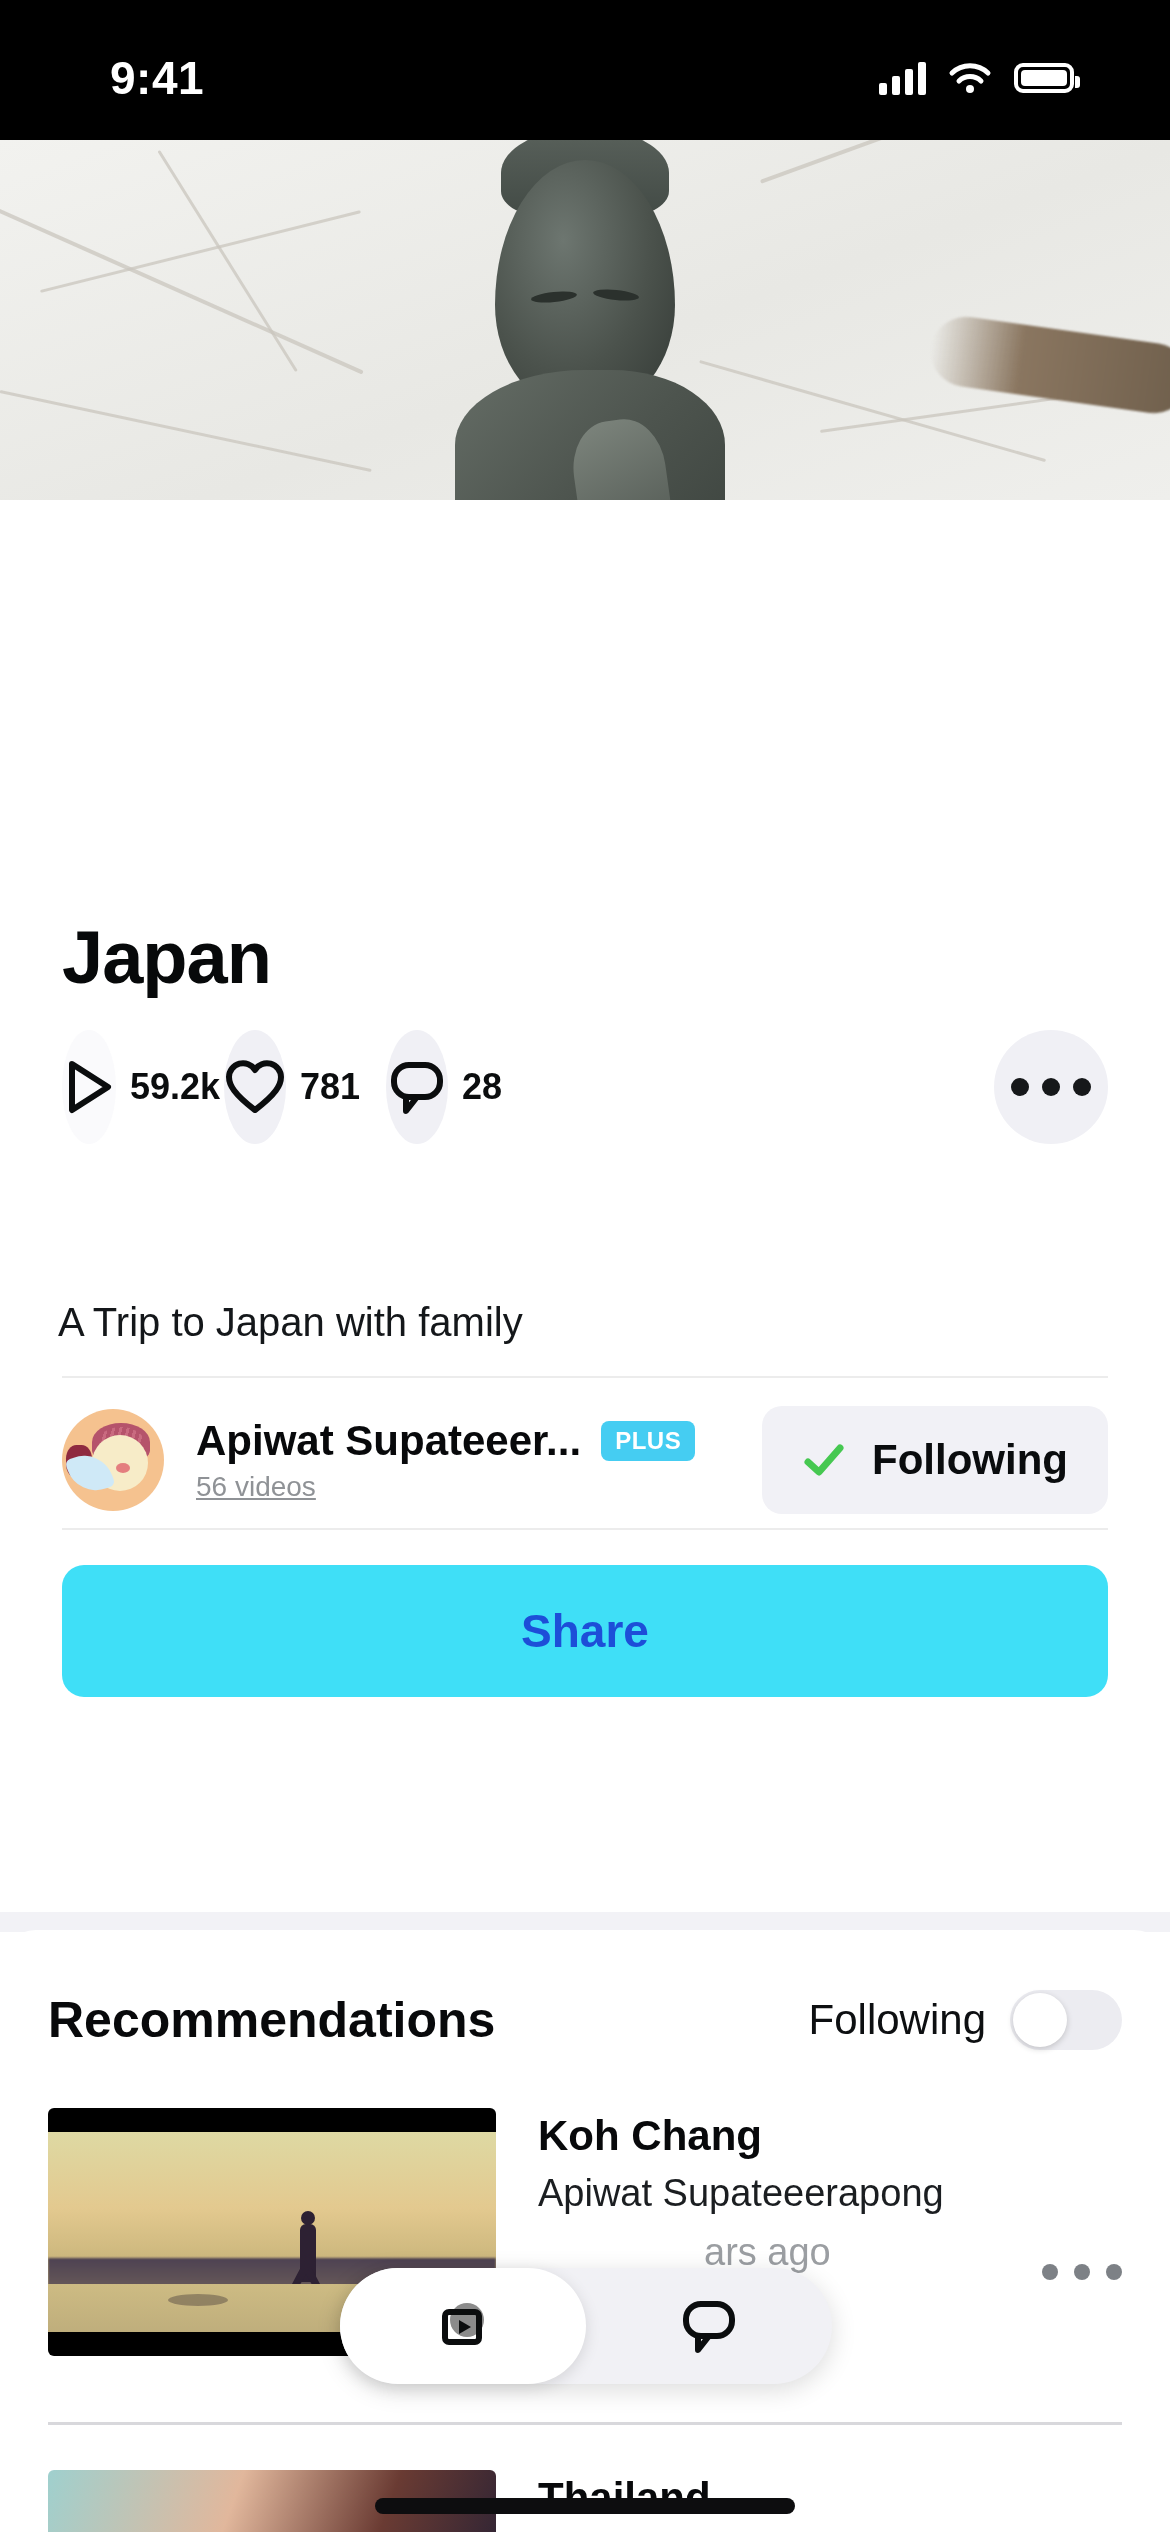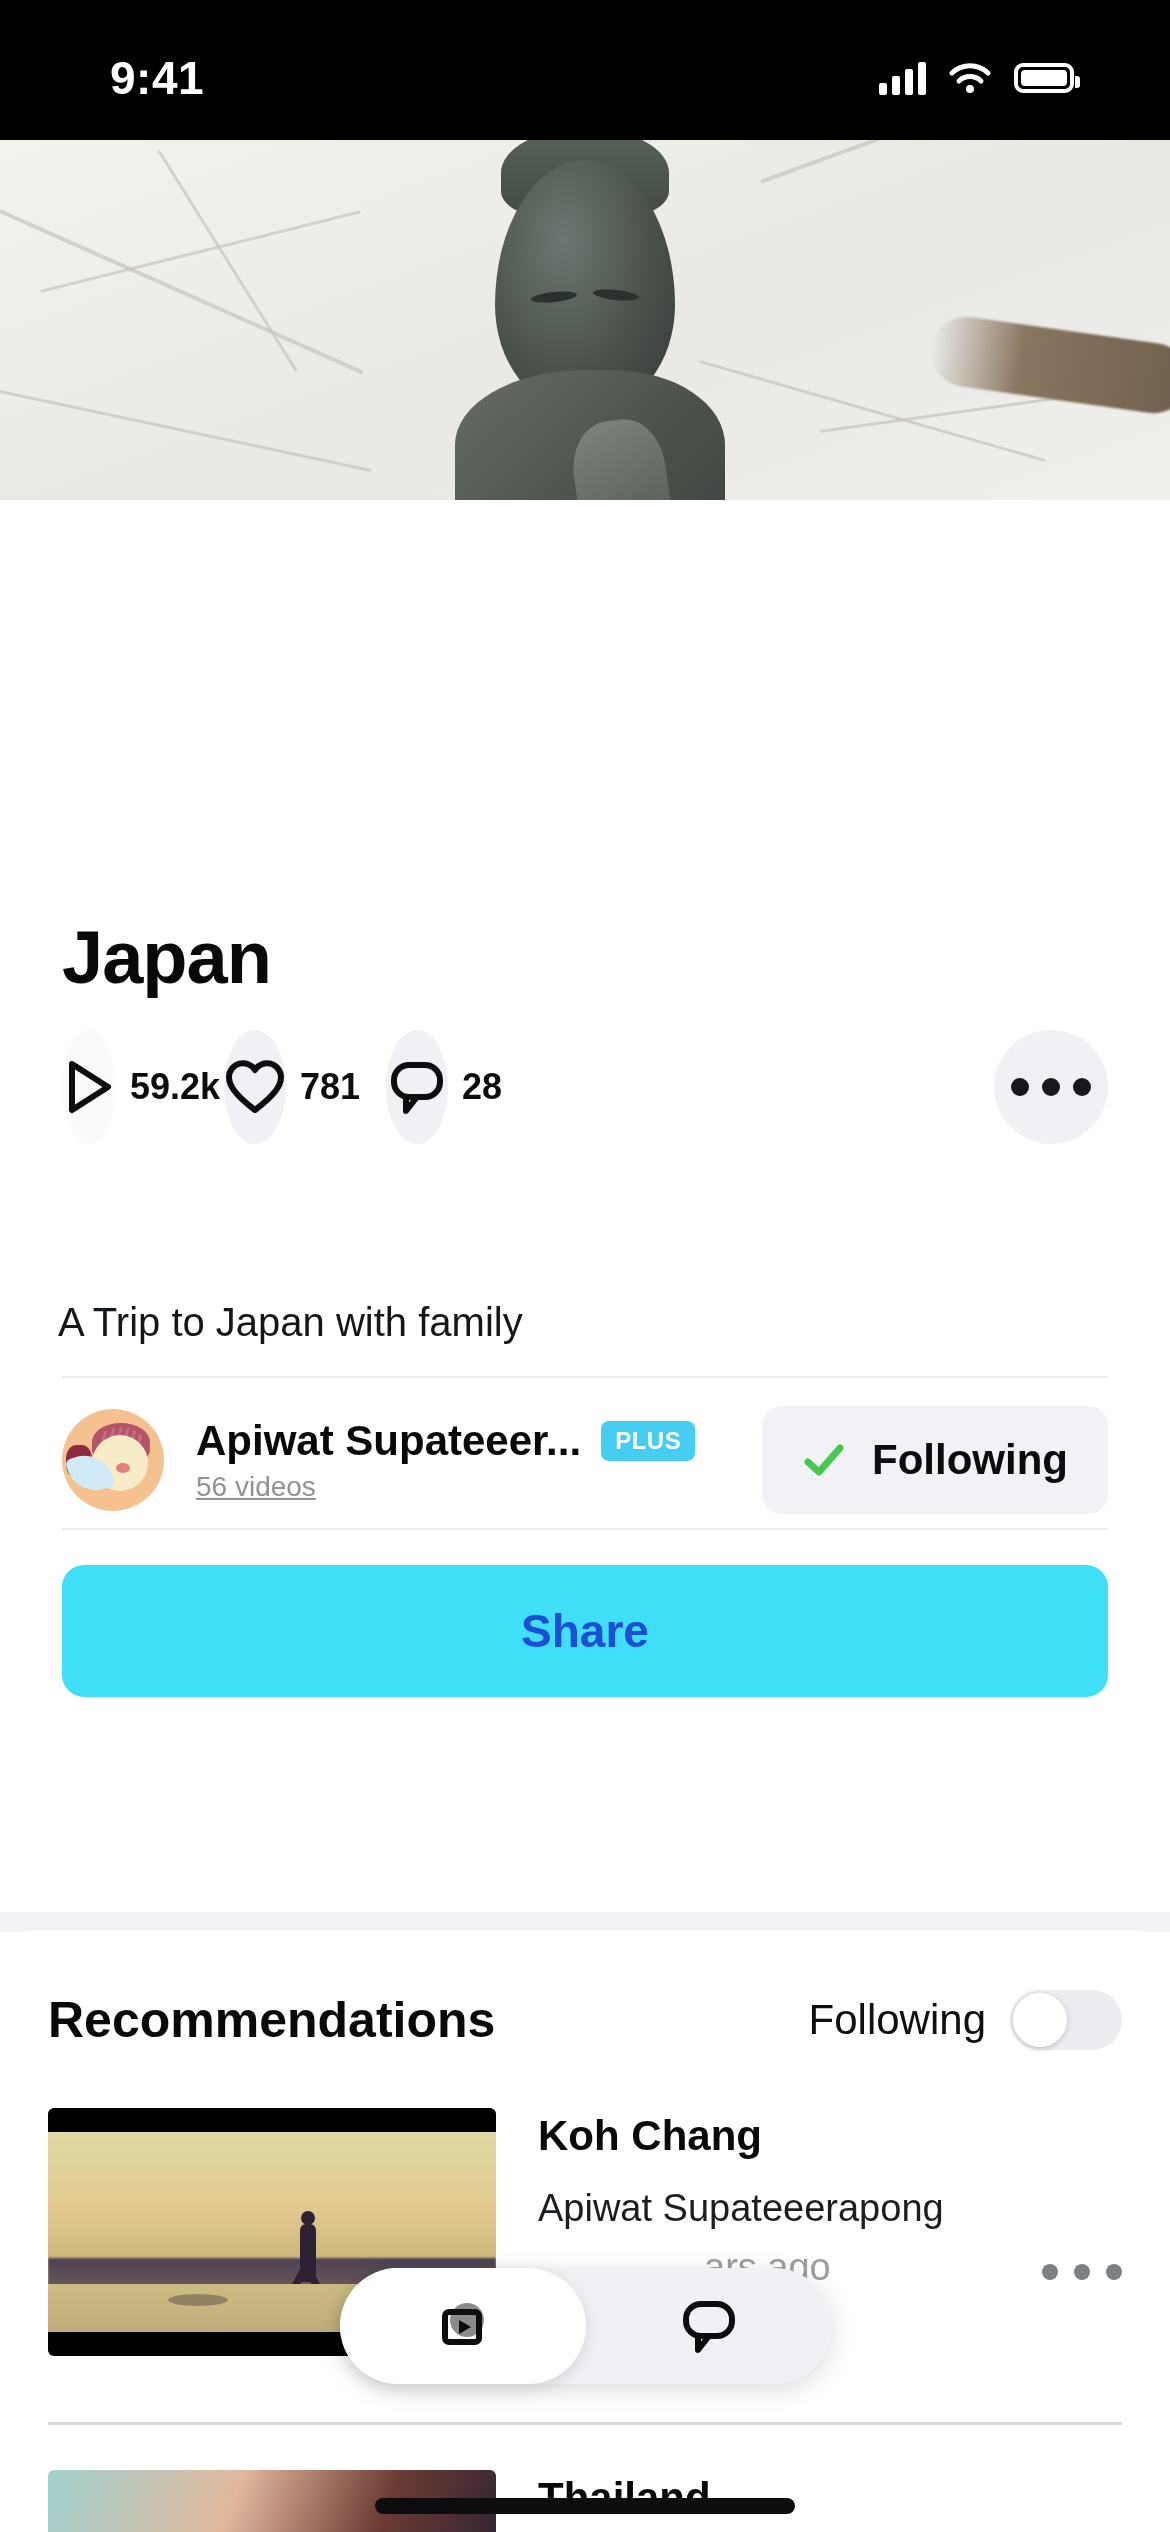--- a/index.html
+++ b/index.html
@@ -179,21 +179,21 @@
     background:#2d2133; border-radius:6px 6px 2px 2px;}
   .thumb-person::before{content:"";position:absolute;left:1px;top:-13px;width:14px;height:14px;
     background:#2d2133;border-radius:50%;}
   .thumb-person::after{content:"";position:absolute;left:-8px;top:44px;width:28px;height:16px;
     background:#2d2133; clip-path:polygon(30% 0,70% 0,100% 100%,70% 100%,50% 40%,30% 100%,0 100%);}
   .thumb-rock{ position:absolute; left:120px; top:186px; width:60px; height:12px;
     background:#6d5f4e; border-radius:50%; opacity:.6;}
 
   .rec-info{ position:absolute; left:490px; top:4px;}
   .rec-name{ font-size:42px; font-weight:700; color:#08090b;}
-  .rec-author{ font-size:38px; color:#1b1e21; margin-top:27px;}
+  .rec-author{ font-size:38px; color:#1b1e21; margin-top:12px;}
   .rec-age{ font-size:38px; color:#9b9ea2; margin-top:16px; margin-left:166px;}
   .rec-dots{ position:absolute; right:0; top:156px; display:flex; gap:16px;}
   .rec-dots span{ width:16px; height:16px; border-radius:50%; background:#7d8186;}
 
   .rec-divider{ position:absolute; left:48px; top:492px; width:1074px; height:3px; background:#d8d8dc;}
 
   
   .rec-item2{ position:absolute; left:48px; top:540px; width:1074px; height:62px; overflow:hidden;}
   .rec-thumb2{ position:absolute; left:0; top:0; width:448px; height:120px; border-radius:6px;
     overflow:hidden; background:linear-gradient(110deg,#9fd0ce 0%,#e1b79c 40%,#6a3b33 72%,#2b2234 100%);}

